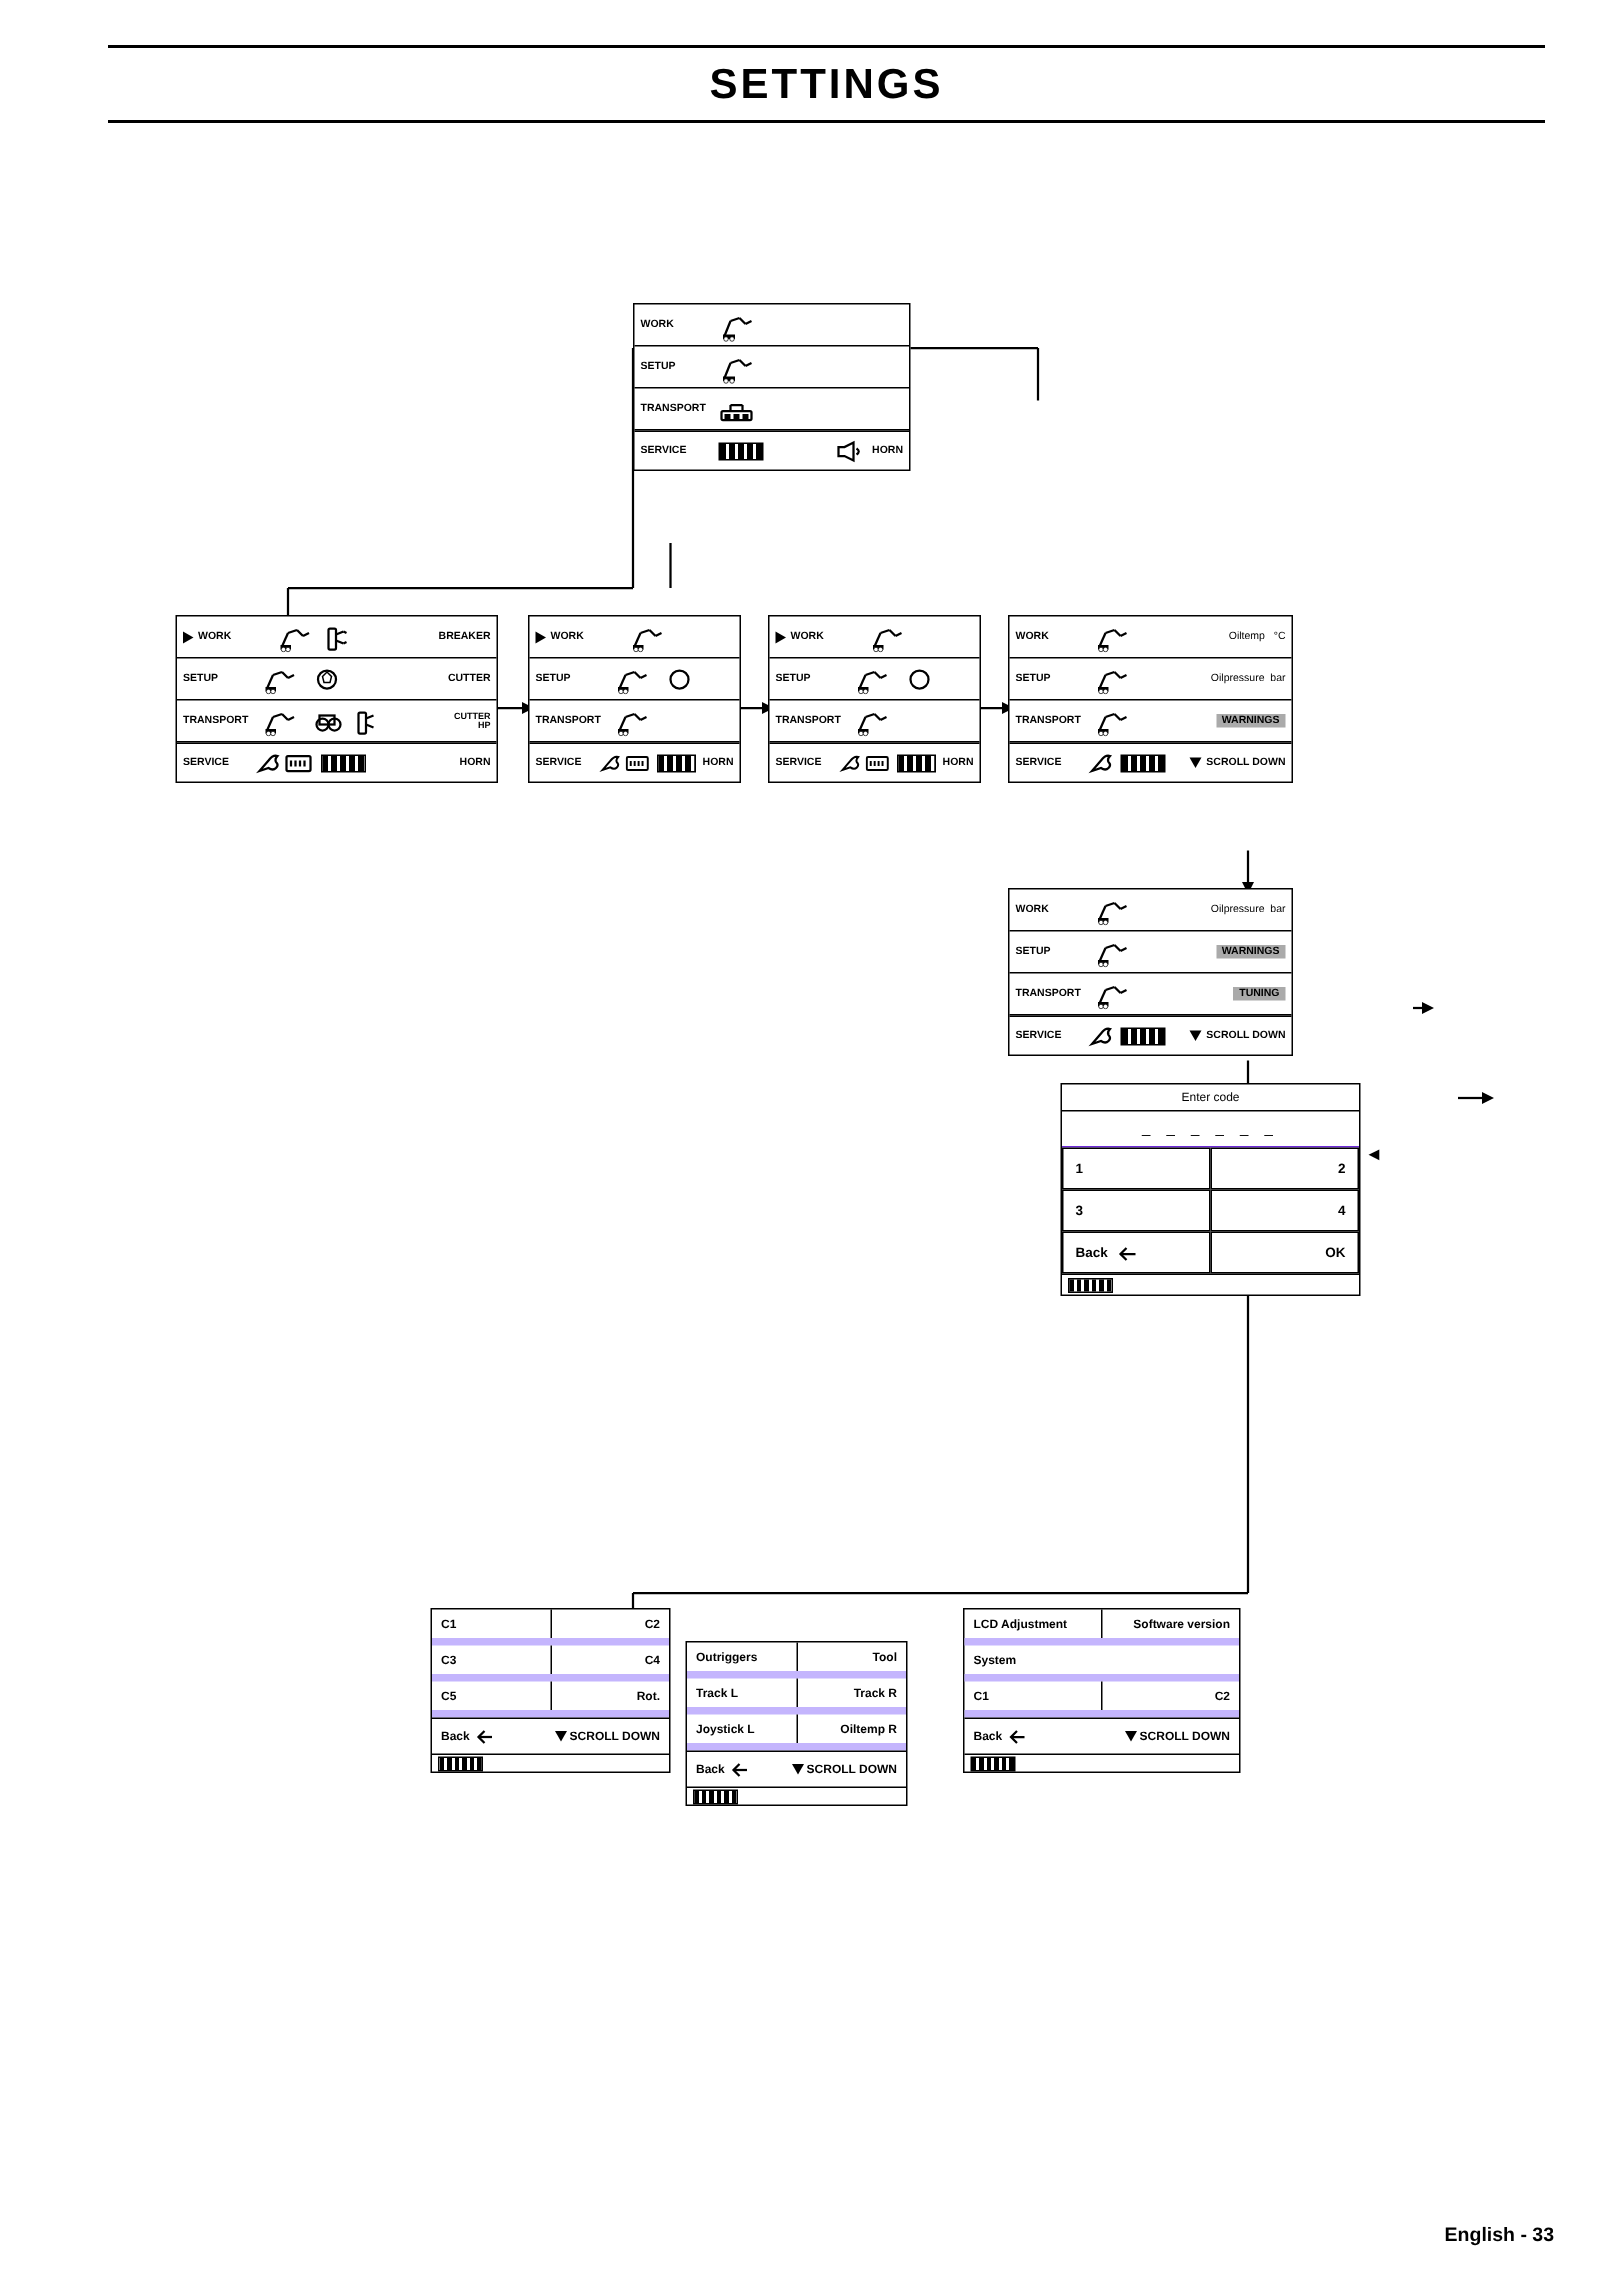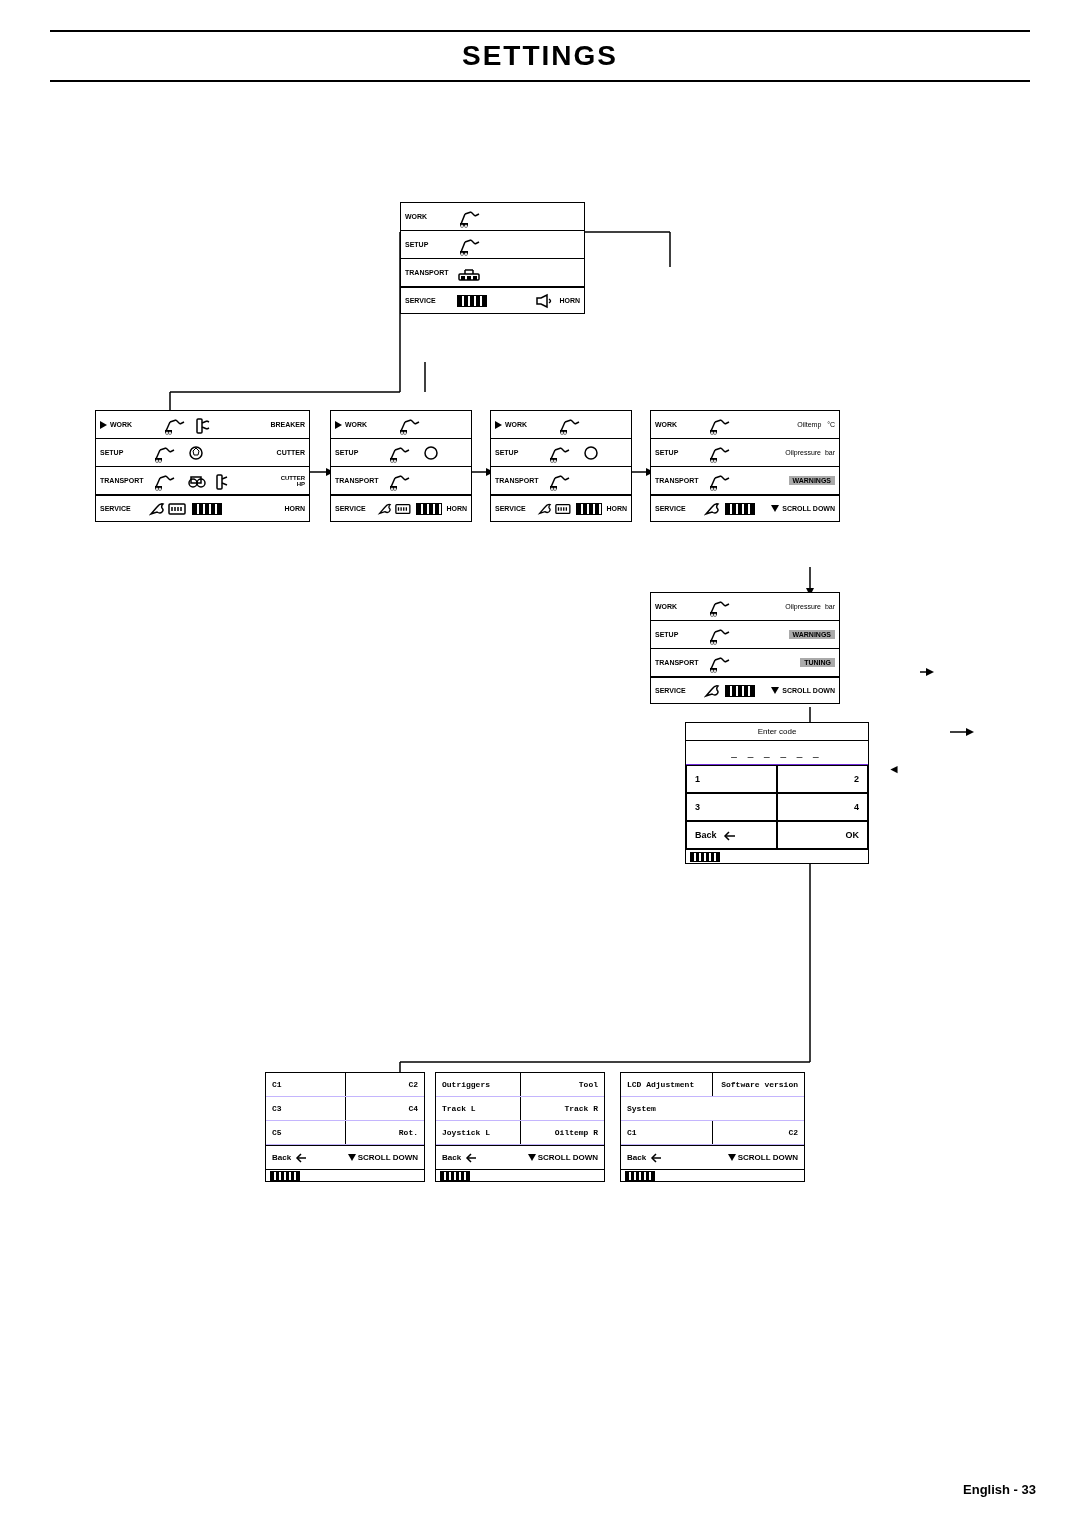--- a/index.html
+++ b/index.html
@@ -6,20 +6,21 @@
     body {
       background: #fff;
       font-family: Arial, sans-serif;
       width: 1080px;
       min-height: 1527px;
       position: relative;
       color: #000;
     }
     .page-container {
       padding: 30px 50px;
+      margin-left: 22px;
     }
     .page-title {
       text-align: center;
       font-size: 28px;
       font-weight: bold;
       letter-spacing: 2px;
       border-top: 2px solid #000;
       border-bottom: 2px solid #000;
       padding: 8px 0;
       margin-bottom: 20px;
@@ -150,23 +151,22 @@
     }
 
     
     .bottom-panel {
       position: absolute;
       border: 1.5px solid #000;
       background: #fff;
     }
     .panel-row {
       display: flex;
-      border-bottom: 1px solid #c4b5fd;
+      border-bottom: 5px solid #c4b5fd;
       min-height: 24px;
-      font-family: Liberation Mono, monospace;
     }
     .panel-row:last-child {
       border-bottom: none;
     }
     .panel-cell {
       flex: 1;
       padding: 3px 6px;
       font-size: 8px;
       font-weight: bold;
       border-right: 1px solid #000;
@@ -678,21 +678,21 @@
           <path d="M3,13 L9,6 Q12,2 15,3 Q13,5 14,7 Q16,9 14,11 Q12,13 9,11 Z" fill="none" stroke="#000" stroke-width="1.5"></path>
         </svg>
         <div class="service-icon-bar" style="margin-left:4px;"></div>
         <div style="margin-left:auto; display:flex; align-items:center; gap:3px; font-size:7px; font-weight:bold;">
           <span style="display:inline-block;width:0;height:0;border-left:4px solid transparent;border-right:4px solid transparent;border-top:7px solid #000;"></span>
           SCROLL DOWN
         </div>
       </div>
     </div>
 
-    <div class="code-entry-box" style="left:635px; top:620px; width:184px;">
+    <div class="code-entry-box" style="left:635px; top:620px; width:200px;">
       <div class="code-title">Enter code</div>
       <div class="code-display">_ _ _ _ _ _</div>
       <div class="code-grid">
         <div class="code-cell">1</div>
         <div class="code-cell code-cell-right">2</div>
         <div class="code-cell">3</div>
         <div class="code-cell code-cell-right">4</div>
         <div class="code-cell">
           <div class="code-back">
             <span>Back</span>
@@ -738,21 +738,21 @@
         <div class="panel-footer-scroll">
           <span style="display:inline-block;width:0;height:0;border-left:4px solid transparent;border-right:4px solid transparent;border-top:7px solid #000;"></span>
           <span>SCROLL DOWN</span>
         </div>
       </div>
       <div style="border-top:1px solid #000; height:12px; display:flex; align-items:center; padding:0 4px;">
         <div class="panel-footer-icon-bar"></div>
       </div>
     </div>
 
-    <div class="bottom-panel" style="left:385px; top:970px; width:170px;">
+    <div class="bottom-panel" style="left:385px; top:992px; width:148px;">
       <div class="panel-row">
         <div class="panel-cell">Outriggers</div>
         <div class="panel-cell panel-cell-right">Tool</div>
       </div>
       <div class="panel-row">
         <div class="panel-cell">Track L</div>
         <div class="panel-cell panel-cell-right">Track R</div>
       </div>
       <div class="panel-row">
         <div class="panel-cell">Joystick L</div>

